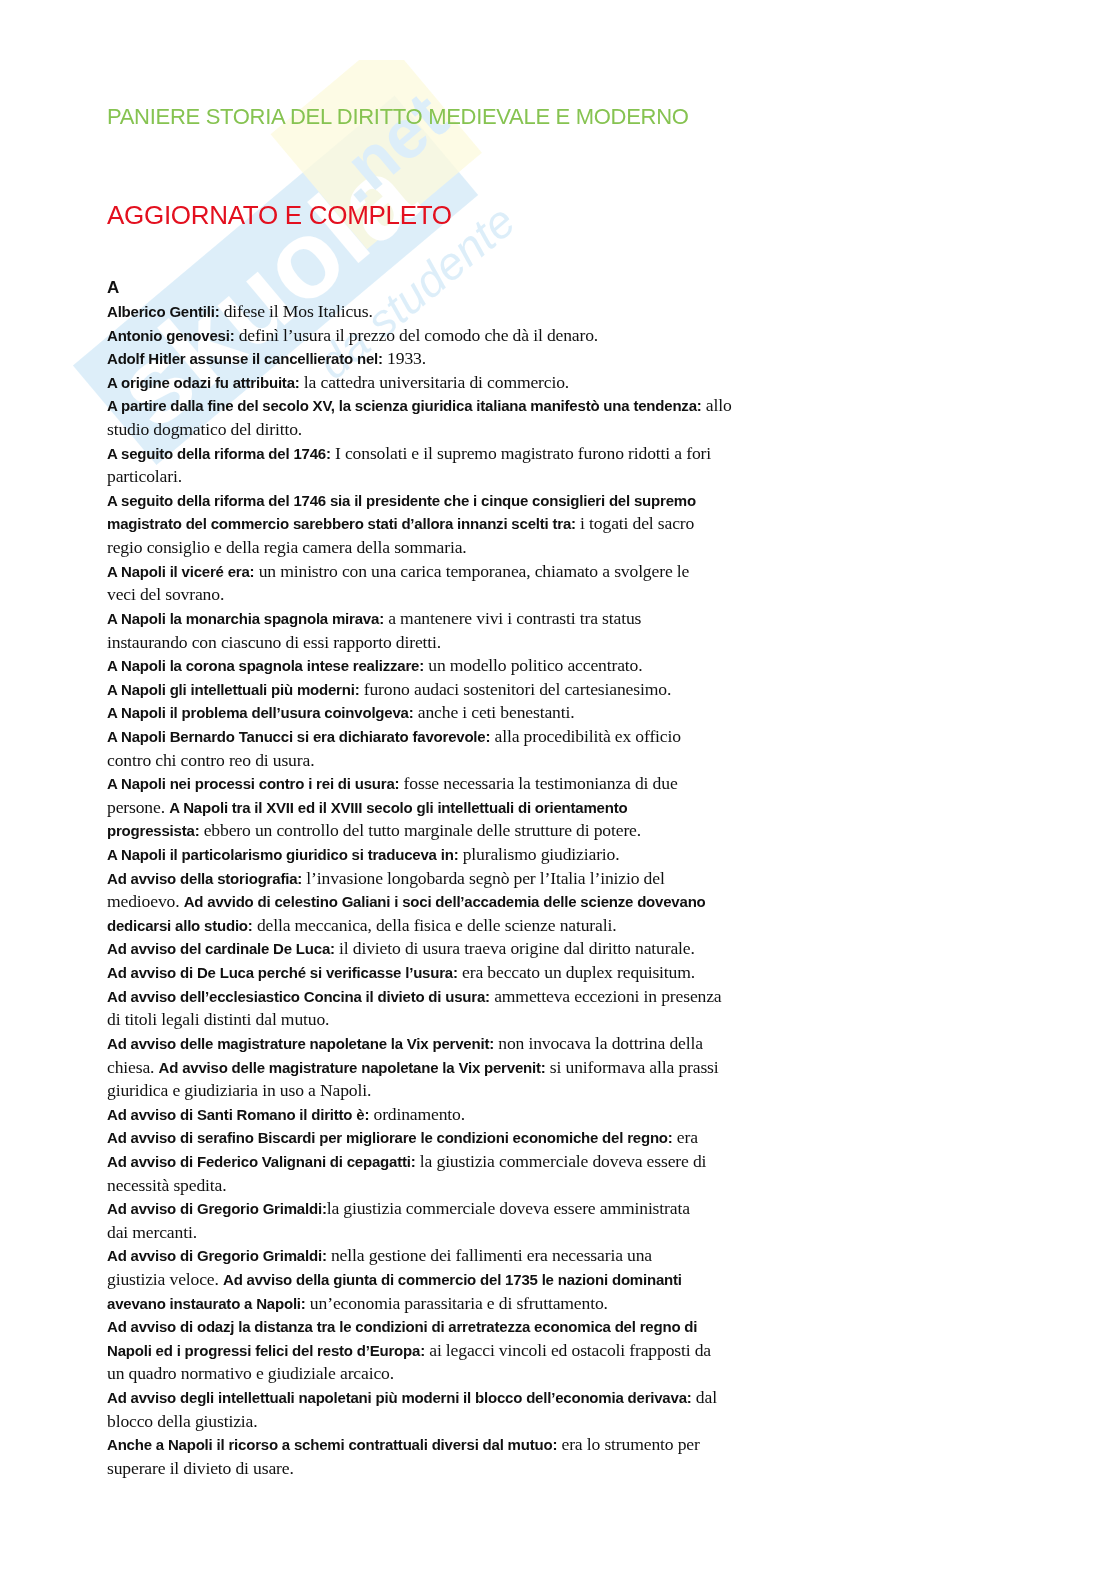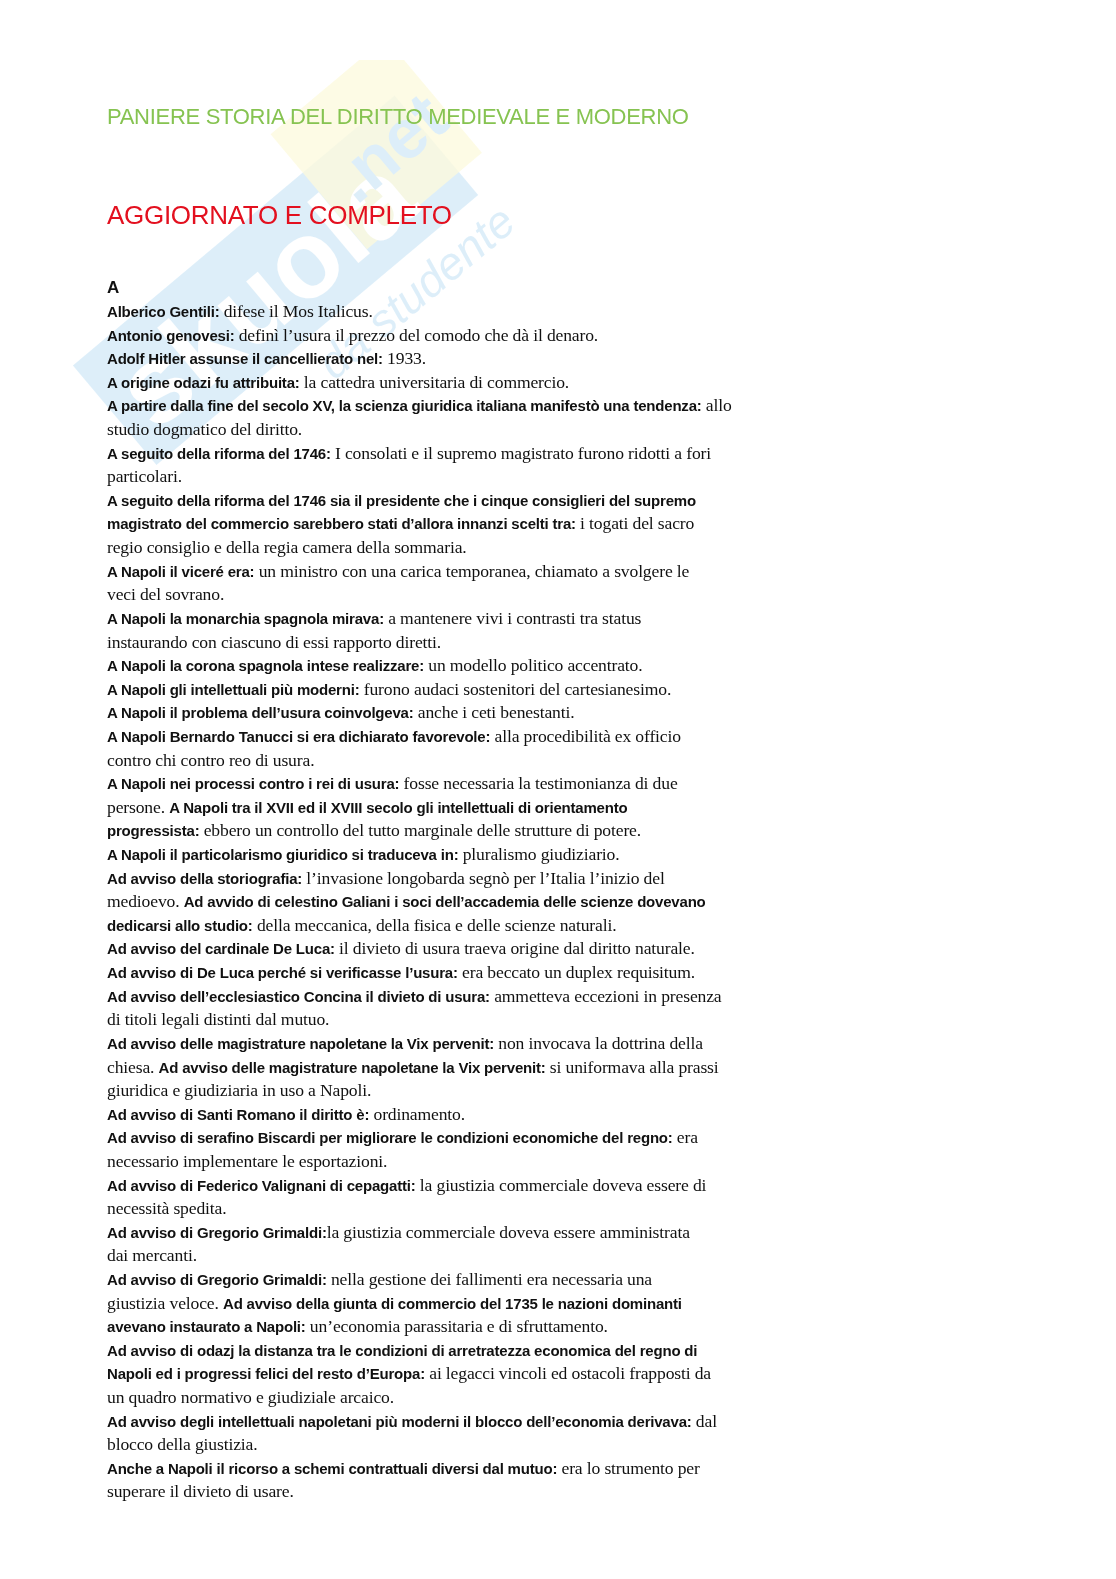--- a/index.html
+++ b/index.html
@@ -88,21 +88,20 @@
       <div class="line"><span class="q">dedicarsi allo studio:</span><span class="a"> della meccanica, della fisica e delle scienze naturali.</span></div>
       <div class="line"><span class="q">Ad avviso del cardinale De Luca:</span><span class="a"> il divieto di usura traeva origine dal diritto naturale.</span></div>
       <div class="line"><span class="q">Ad avviso di De Luca perché si verificasse l’usura:</span><span class="a"> era beccato un duplex requisitum.</span></div>
       <div class="line"><span class="q">Ad avviso dell’ecclesiastico Concina il divieto di usura:</span><span class="a"> ammetteva eccezioni in presenza</span></div>
       <div class="line"><span class="a">di titoli legali distinti dal mutuo.</span></div>
       <div class="line"><span class="q">Ad avviso delle magistrature napoletane la Vix pervenit:</span><span class="a"> non invocava la dottrina della</span></div>
       <div class="line"><span class="a">chiesa. </span><span class="q">Ad avviso delle magistrature napoletane la Vix pervenit:</span><span class="a"> si uniformava alla prassi</span></div>
       <div class="line"><span class="a">giuridica e giudiziaria in uso a Napoli.</span></div>
       <div class="line"><span class="q">Ad avviso di Santi Romano il diritto è:</span><span class="a"> ordinamento.</span></div>
       <div class="line"><span class="q">Ad avviso di serafino Biscardi per migliorare le condizioni economiche del regno:</span><span class="a"> era</span></div>
-      <div class="line"><span class="a">necessario implementare le esportazioni.</span></div>
       <div class="line"><span class="q">Ad avviso di Federico Valignani di cepagatti:</span><span class="a"> la giustizia commerciale doveva essere di</span></div>
       <div class="line"><span class="a">necessità spedita.</span></div>
       <div class="line"><span class="q">Ad avviso di Gregorio Grimaldi:</span><span class="a">la giustizia commerciale doveva essere amministrata</span></div>
       <div class="line"><span class="a">dai mercanti.</span></div>
       <div class="line"><span class="q">Ad avviso di Gregorio Grimaldi:</span><span class="a"> nella gestione dei fallimenti era necessaria una</span></div>
       <div class="line"><span class="a">giustizia veloce. </span><span class="q">Ad avviso della giunta di commercio del 1735 le nazioni dominanti</span></div>
       <div class="line"><span class="q">avevano instaurato a Napoli:</span><span class="a"> un’economia parassitaria e di sfruttamento.</span></div>
       <div class="line"><span class="q">Ad avviso di odazj la distanza tra le condizioni di arretratezza economica del regno di</span></div>
       <div class="line"><span class="q">Napoli ed i progressi felici del resto d’Europa:</span><span class="a"> ai legacci vincoli ed ostacoli frapposti da</span></div>
       <div class="line"><span class="a">un quadro normativo e giudiziale arcaico.</span></div>

